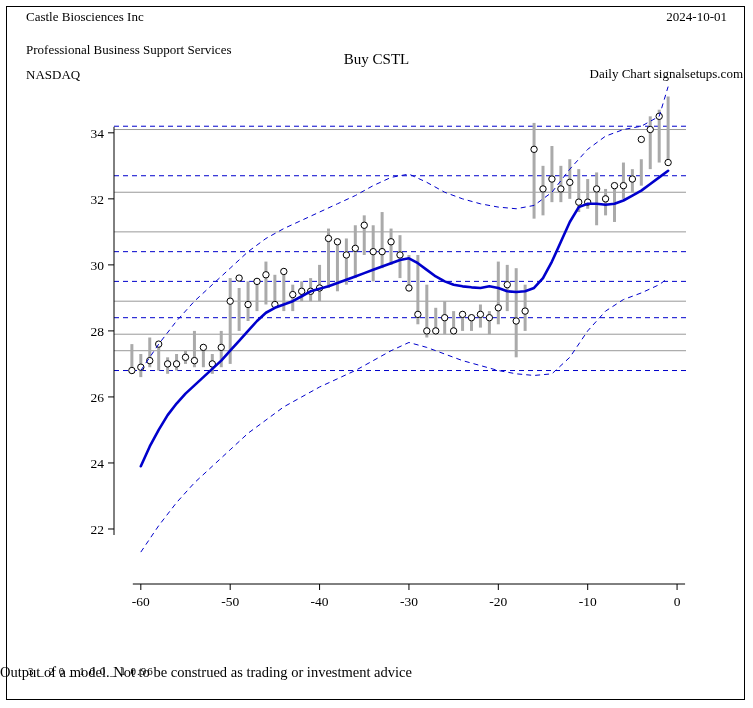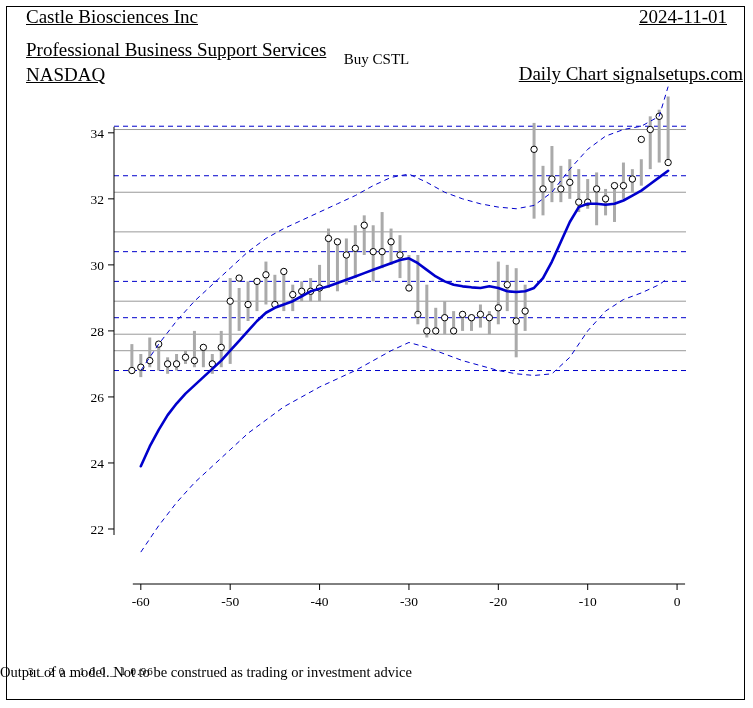--- a/index.html
+++ b/index.html
@@ -9,21 +9,21 @@
     font-family:"Liberation Serif", serif;
     color:#000000;
     position:relative;
     overflow:hidden;
   }
   .frame{
     position:absolute;left:6px;top:6px;width:739px;height:694px;
     border:1px solid #000;
     box-sizing:border-box;
   }
-  .hdr{position:absolute;font-size:19px;line-height:18px;text-decoration:underline;}
+  .hdr{position:absolute;font-size:13px;line-height:18px;}
   #hdr-company{left:26px;top:8px;}
   #hdr-sector{left:26px;top:25px;margin-top:16px;}
   #hdr-exchange{left:26px;top:42px;margin-top:24px;}
   #hdr-date{right:26px;top:8px;text-align:right;}
   #hdr-source{right:10px;top:25px;text-align:right;margin-top:40px;}
   #chart-title{
     position:absolute;left:0;right:0;top:51px;text-align:center;
     font-size:15px;font-weight:normal;
   }
   #plot-wrap{
@@ -39,21 +39,21 @@
   .axis-text{font-family:"Liberation Serif", serif;font-size:13.5px;fill:#000;}
 </style>
 </head>
 <body>
 
 <div class="frame"></div>
 
 <div class="hdr" id="hdr-company">Castle Biosciences Inc</div>
 <div class="hdr" id="hdr-sector">Professional Business Support Services</div>
 <div class="hdr" id="hdr-exchange">NASDAQ</div>
-<div class="hdr" id="hdr-date">2024-11-01</div>
+<div class="hdr" id="hdr-date">2024-10-01</div>
 <div class="hdr" id="hdr-source">Daily Chart signalsetups.com</div>
 
 <div id="chart-title">Buy CSTL</div>
 
 <div id="plot-wrap">
   <svg id="plot-svg" width="613" height="553" viewBox="0 0 613 553">
       <line x1="36" x2="608" y1="278.7123287671234" y2="278.7123287671234" stroke="#999999" stroke-width="1"></line>
       <line x1="36" x2="608" y1="262.2054794520549" y2="262.2054794520549" stroke="#999999" stroke-width="1"></line>
       <line x1="36" x2="608" y1="229.19178082191792" y2="229.19178082191792" stroke="#999999" stroke-width="1"></line>
       <line x1="36" x2="608" y1="159.86301369863014" y2="159.86301369863014" stroke="#999999" stroke-width="1"></line>

